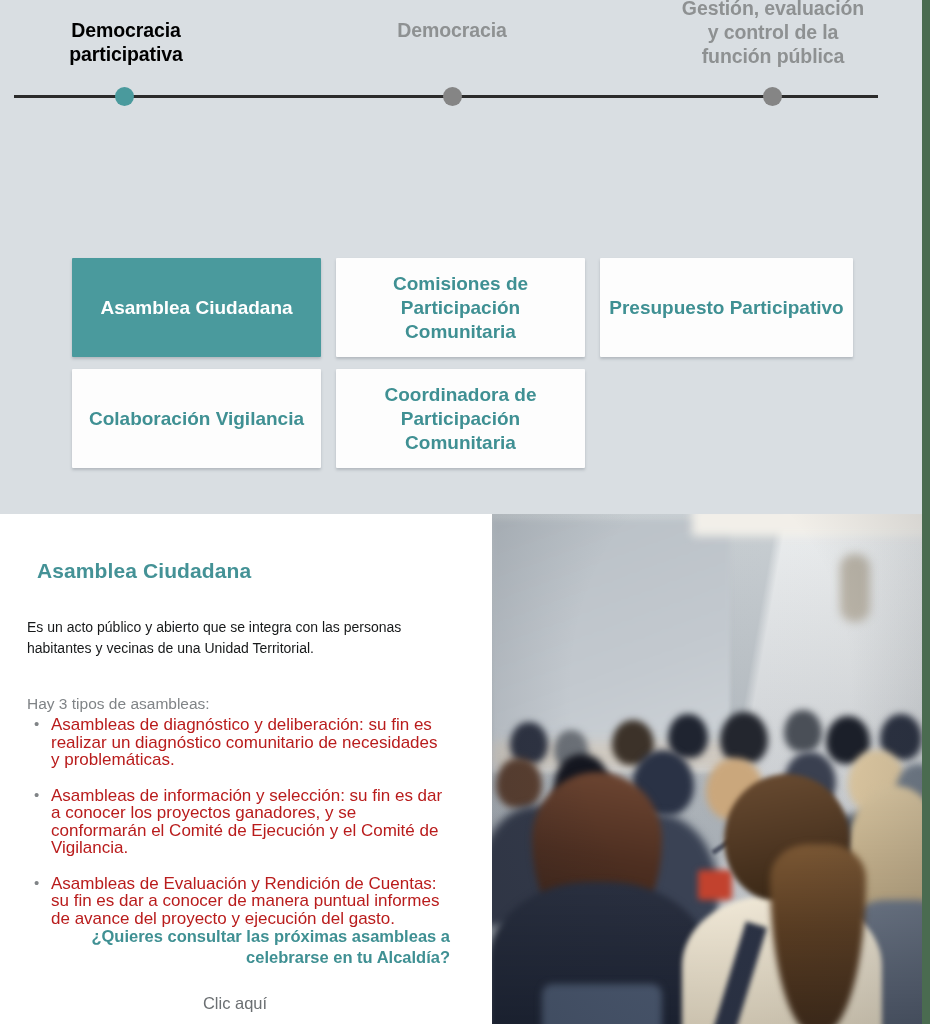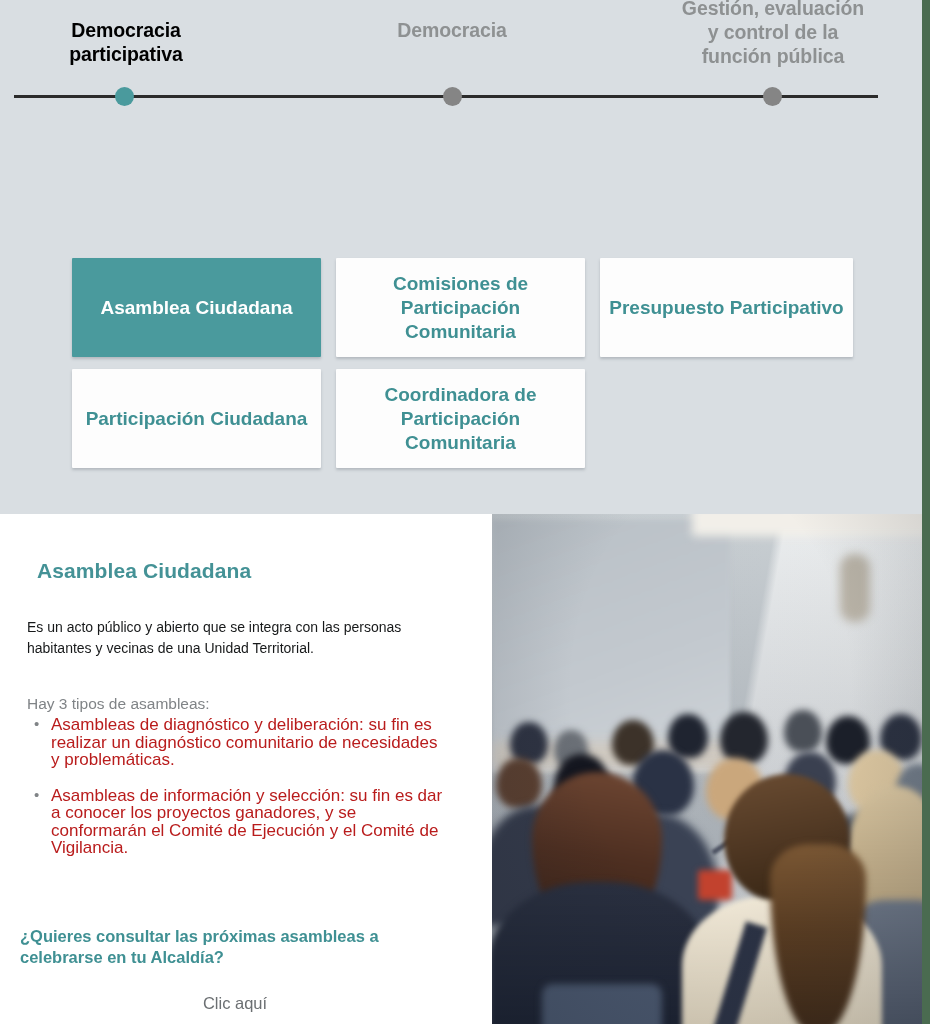--- a/index.html
+++ b/index.html
@@ -213,21 +213,21 @@
     top: -1px;
     font-size: 15px;
     color: #808487;
   }
 
   .cta-question {
     position: absolute;
     left: 20px;
     top: 412px;
     width: 430px;
-    text-align: left;
+    text-align: right;
     font-weight: bold;
     font-size: 16.5px;
     line-height: 21px;
     color: #3f9093;
   }
 
   .cta-link {
     position: absolute;
     left: 20px;
     top: 480px;
@@ -448,35 +448,36 @@
       <div class="track-dot active dot-0"></div>
       <div class="track-dot inactive dot-1"></div>
       <div class="track-dot inactive dot-2"></div>
     </div>
 
 
     <div class="card-grid">
       <div class="card selected">Asamblea Ciudadana</div>
       <div class="card">Comisiones de Participación Comunitaria</div>
       <div class="card">Presupuesto Participativo</div>
-      <div class="card">Participación Ciudadana</div>
+      <div class="card">Colaboración Vigilancia</div>
       <div class="card">Coordinadora de Participación Comunitaria</div>
     </div>
   </div>
 
   <div class="bottom-panel">
 
     <div class="detail-col">
       <h2 class="detail-title">Asamblea Ciudadana</h2>
       <p class="detail-lead">Es un acto público y abierto que se integra con las personas habitantes y vecinas de una Unidad Territorial.</p>
       <p class="list-heading">Hay 3 tipos de asambleas:</p>
 
       <ul class="bullets">
         <li>Asambleas de diagnóstico y deliberación: su fin es realizar un diagnóstico comunitario de necesidades y problemáticas.</li>
         <li>Asambleas de información y selección: su fin es dar a conocer los proyectos ganadores, y se conformarán el Comité de Ejecución y el Comité de Vigilancia.</li>
+        <li>Asambleas de Evaluación y Rendición de Cuentas: su fin es dar a conocer de manera puntual informes de avance del proyecto y ejecución del gasto.</li>
       </ul>
 
       <p class="cta-question">¿Quieres consultar las próximas asambleas a celebrarse en tu Alcaldía?</p>
       <a class="cta-link">Clic aquí</a>
     </div>
 
     <div class="photo-col">
       <div class="photo-scene">
         <div class="ph-screen"></div>
         <div class="ph-ceiling"></div>

